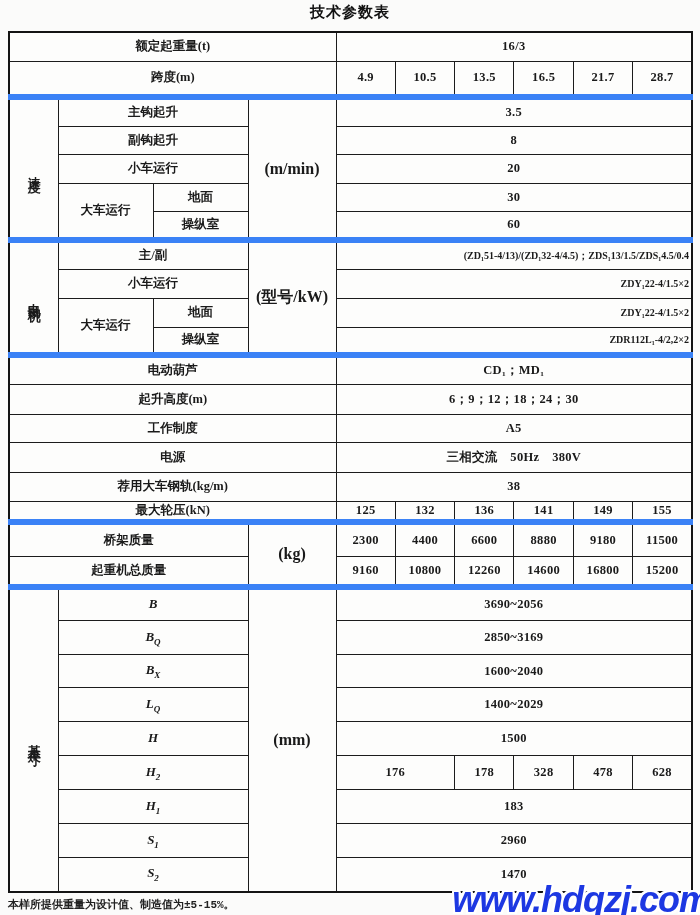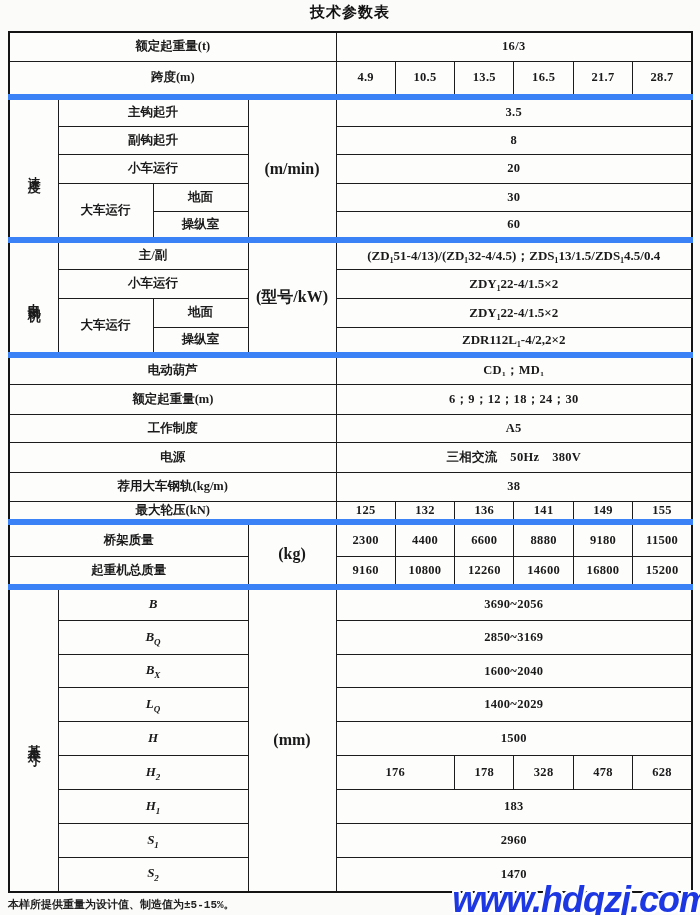--- a/index.html
+++ b/index.html
@@ -40,21 +40,21 @@
   tr.sec > td { border-top: 6px solid #3b82f6; }
   .lbl {
     font-weight: bold;
     font-size: 12.5px;
   }
   .val {
     font-weight: bold;
     font-size: 12.5px;
     letter-spacing: 0.3px;
   }
-  .motor { font-size: 13px; letter-spacing: 0; }
+  .motor { font-size: 10px; letter-spacing: 0; text-align: right; }
   .unit { font-size: 16px; }
   .vert {
     font-weight: bold;
     font-size: 13px;
     writing-mode: vertical-lr;
     text-orientation: upright;
     letter-spacing: 3px;
     padding: 4px 0;
   }
   .sym { font-style: italic; font-size: 13px; font-weight: bold; }
@@ -159,21 +159,21 @@
     <tr style="height:28px">
       <td class="lbl">操纵室</td>
       <td colspan="6" class="val motor">ZDR112L₁-4/2,2×2</td>
     </tr>
 
     <tr class="sec" style="height:29px">
       <td colspan="4" class="lbl">电动葫芦</td>
       <td colspan="6" class="val">CD₁；MD₁</td>
     </tr>
     <tr style="height:30px">
-      <td colspan="4" class="lbl">额定起重量(m)</td>
+      <td colspan="4" class="lbl">起升高度(m)</td>
       <td colspan="6" class="val">6；9；12；18；24；30</td>
     </tr>
     <tr style="height:28px">
       <td colspan="4" class="lbl">工作制度</td>
       <td colspan="6" class="val">A5</td>
     </tr>
     <tr style="height:30px">
       <td colspan="4" class="lbl">电源</td>
       <td colspan="6" class="val">三相交流　50Hz　380V</td>
     </tr>

